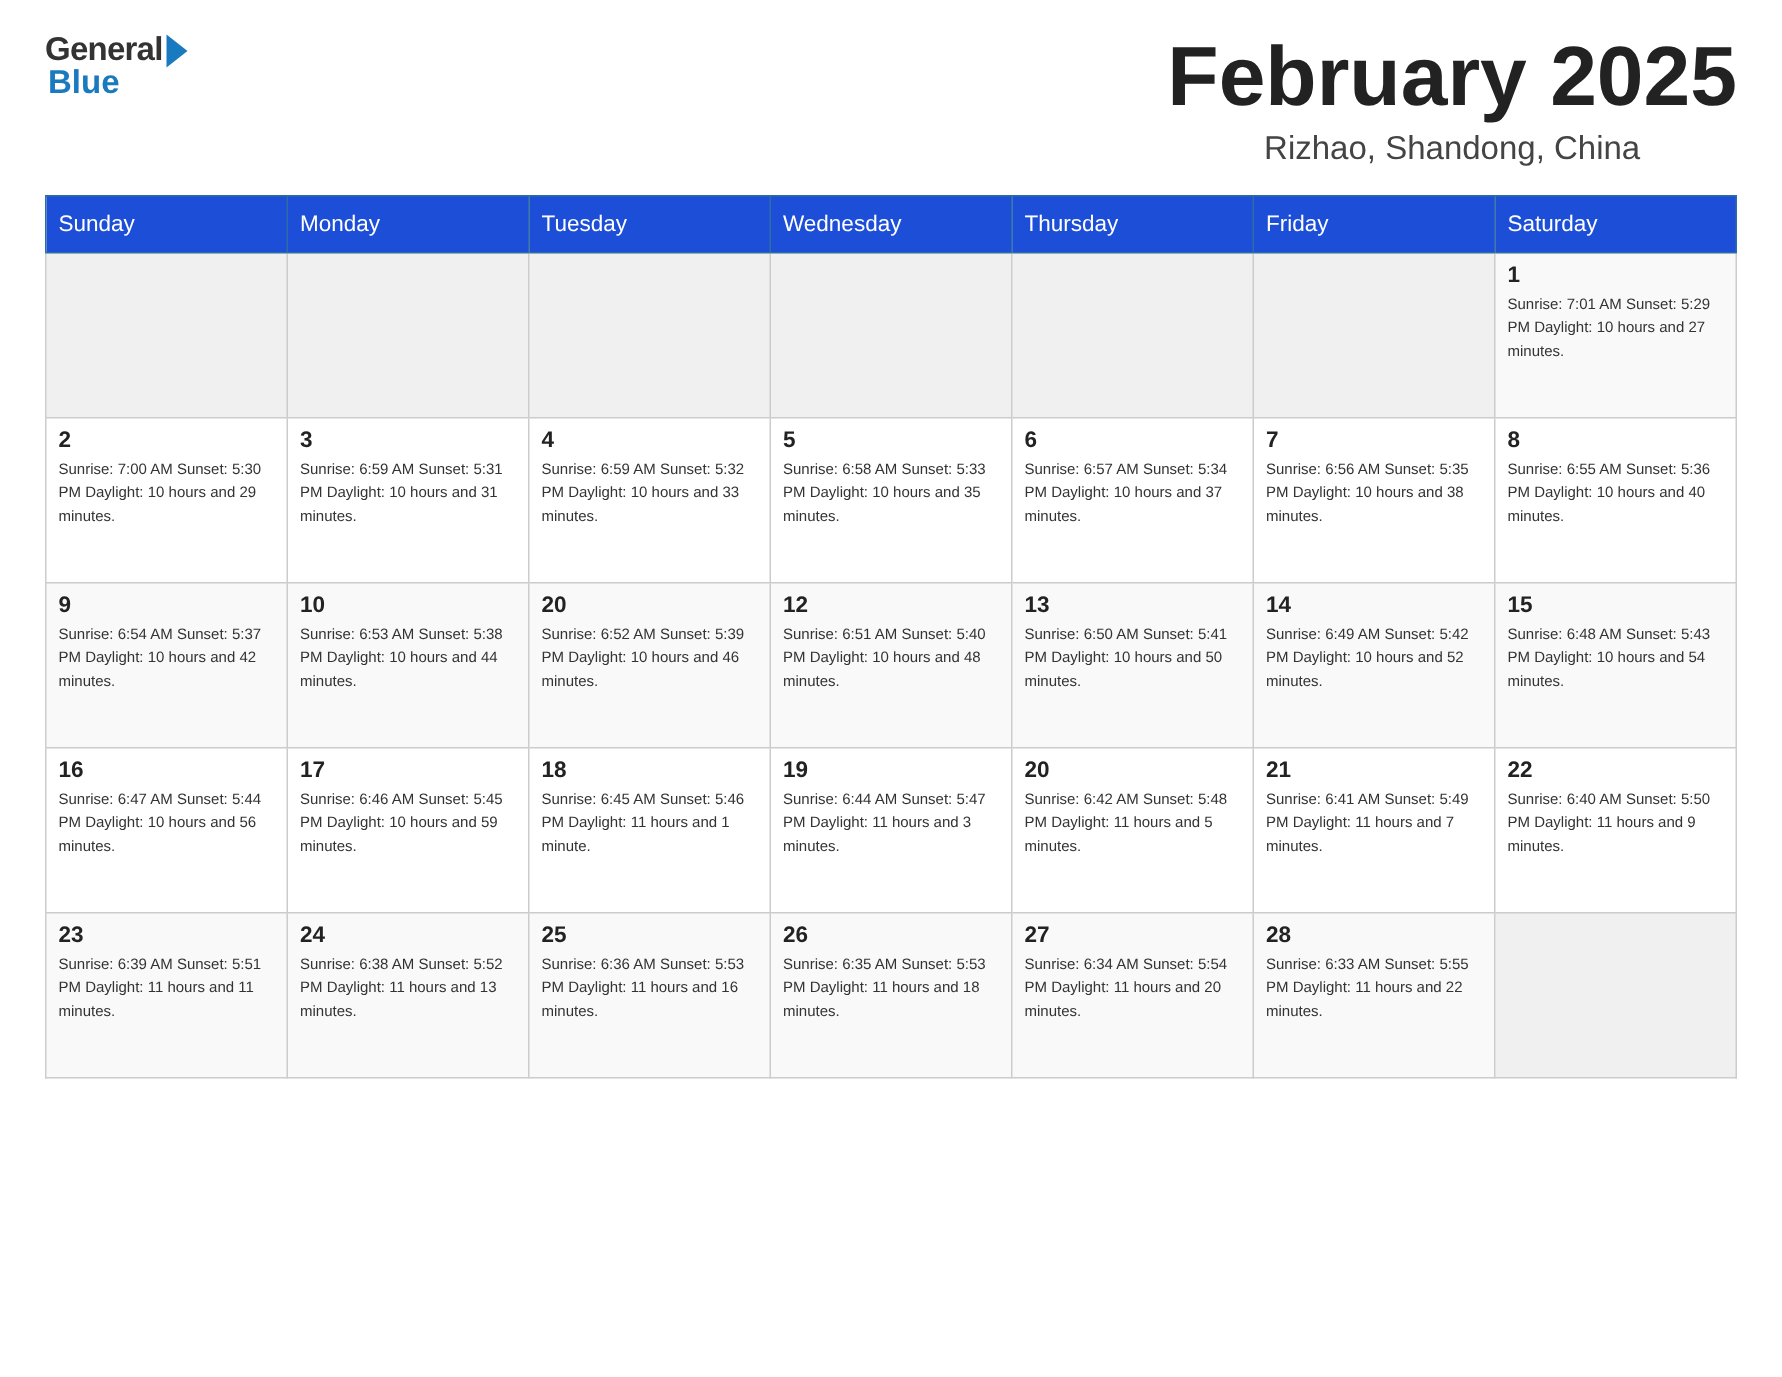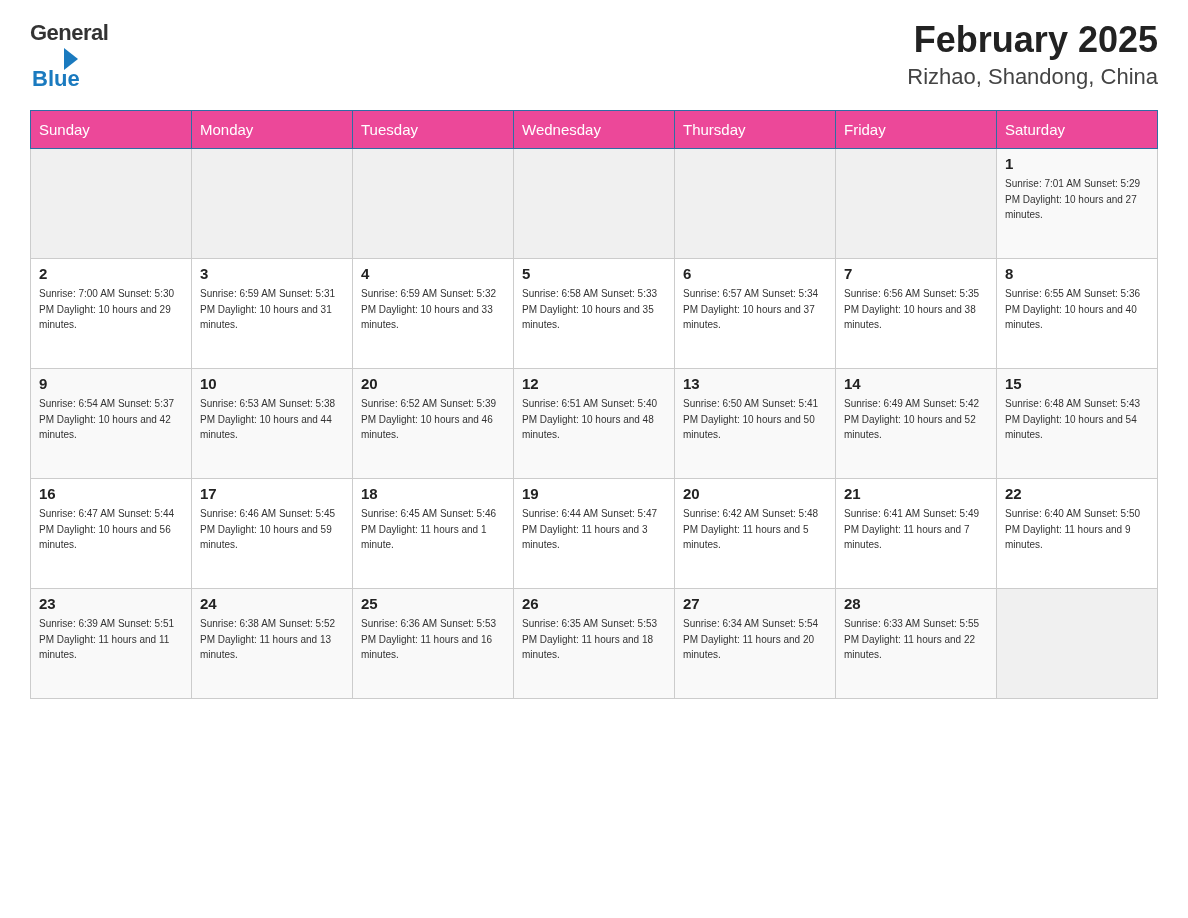--- a/index.html
+++ b/index.html
@@ -16,21 +16,20 @@
       margin-bottom: 18px;
     }
     .logo {
       display: flex;
       flex-direction: column;
       align-items: flex-start;
     }
     .logo-top {
       display: flex;
       align-items: center;
-      flex-direction: column;
     }
     .logo-general {
       font-size: 22px;
       font-weight: bold;
       color: #333;
       letter-spacing: -0.5px;
     }
     .logo-arrow {
       width: 0;
       height: 0;
@@ -45,38 +44,38 @@
       font-weight: bold;
       color: #1a7abf;
       margin-top: -4px;
       margin-left: 2px;
       text-align: right;
     }
     .title-area {
       text-align: right;
     }
     .month-title {
-      font-size: 36px;
+      font-size: 56px;
       font-weight: bold;
       color: #222;
       line-height: 1.1;
     }
     .location-title {
       font-size: 22px;
       color: #444;
       margin-top: 4px;
       text-align: center;
     }
     table {
       width: 100%;
       border-collapse: collapse;
       table-layout: fixed;
     }
     thead th {
-      background-color: #ec4899;
+      background-color: #1d4ed8;
       color: #fff;
       padding: 10px 8px;
       font-size: 15px;
       font-weight: normal;
       text-align: left;
       border: 1px solid #2e6da4;
     }
     tbody td {
       vertical-align: top;
       padding: 6px 8px 8px 8px;

